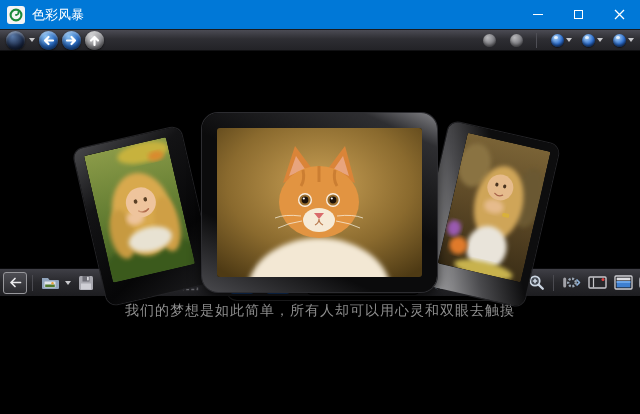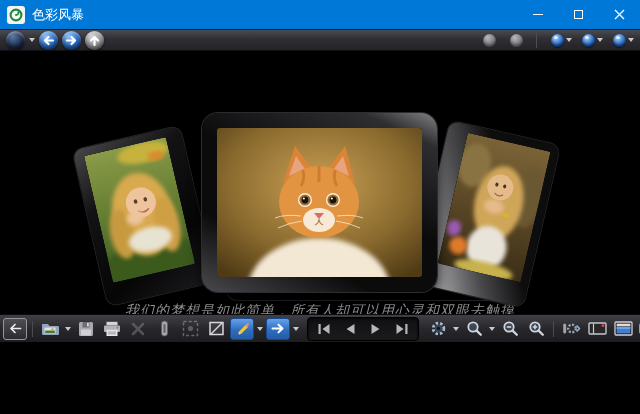--- a/index.html
+++ b/index.html
@@ -1,17 +1,17 @@
 <!DOCTYPE html>
 <html><head>
 <meta charset="utf-8">
 <style>
   * { margin:0; padding:0; box-sizing:border-box; }
   html,body { width:640px; height:414px; overflow:hidden; background:#000; font-family:"Liberation Sans", sans-serif; }
-  .window { position:relative; width:640px; height:342px; background:#000; }
+  .window { position:relative; width:640px; height:296px; background:#000; }
 
   
   .titlebar { height:29px; background:#0078d7; display:flex; align-items:center; }
   .app-icon { width:18px; height:18px; margin-left:7px; background:#f4f4f4; border-radius:3px; display:flex; align-items:center; justify-content:center; }
   .title-text { color:#fff; font-size:13px; margin-left:7px; flex:1; }
   .win-btn { width:41px; height:29px; display:flex; align-items:center; justify-content:center; }
   .glyph-min { width:10px; height:1px; background:#fff; }
   .glyph-max { width:9px; height:9px; border:1px solid #fff; }
 
   
@@ -46,21 +46,21 @@
         background:linear-gradient(245deg,#0d0d0e 0%,#0d0d0e 38%,#4a4a4d 62%,#c6c6c8 96%); box-shadow:0 0 0 1px #232326; }
   .tablet-right .photo { left:20px; top:8px; right:8px; bottom:24px; border-radius:2px; }
 
   .tablet-center { left:202px; top:61px; width:235px; height:179px; border-radius:16px; z-index:2;
         background:linear-gradient(205deg,#828286 0%,#2e2e31 12%,#0b0b0c 45%,#0b0b0c 72%,#4a4a4e 100%); box-shadow:0 0 0 1px #2c2c30, 0 4px 14px rgba(0,0,0,.9); }
   .tablet-center .photo { left:15px; top:15px; right:15px; bottom:15px; border-radius:3px; }
 
   .reflection { position:absolute; left:226px; top:238px; width:282px; height:11px; border:1px solid #3c3c3e; border-top:none; border-radius:0 0 12px 12px; opacity:.55; }
 
   .caption { position:absolute; left:0; top:250px; width:100%; text-align:center; color:#8f8f8f;
-        font-family:"DejaVu Serif", serif; font-style:italic; font-size:14px; letter-spacing:1px; text-shadow:0 1px 2px #000; }
+        font-family:"DejaVu Serif", serif; font-size:14px; letter-spacing:1px; text-shadow:0 1px 2px #000; }
 
   
   .bottom-toolbar { position:absolute; left:0; bottom:0; width:640px; height:28px;
         background:linear-gradient(#3f3f46,#28282c 50%,#1d1d20); border-top:1px solid #0b0b0d; display:flex; align-items:center; padding:0 2px; }
   .tb-btn { height:24px; min-width:24px; display:flex; align-items:center; justify-content:center; border-radius:3px; margin:0 1px; }
   .tb-btn.bordered { border:1px solid #97979b; background:linear-gradient(#4e4e54,#2b2b2f); width:23px; height:22px; }
   .tb-btn.blue { background:linear-gradient(#66a2ea,#2e6dbf 55%,#245ca6); border:1px solid #17498c; width:25px; height:22px; }
   .tb-btn.dis { opacity:.45; }
   .media-group { height:24px; display:flex; align-items:center; background:linear-gradient(#101012,#1b1b1e); border:1px solid #000; border-radius:4px; box-shadow:inset 0 1px 3px rgba(0,0,0,.8); margin:0 6px; padding:0 3px; }
   .media-group .tb-btn { width:21px; }

